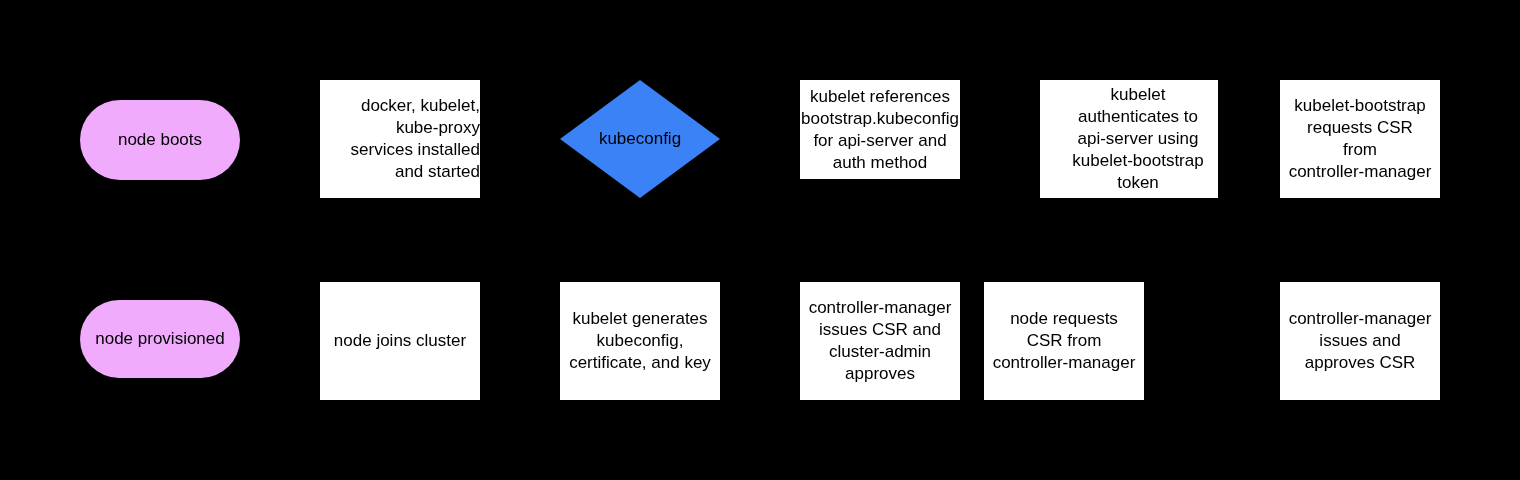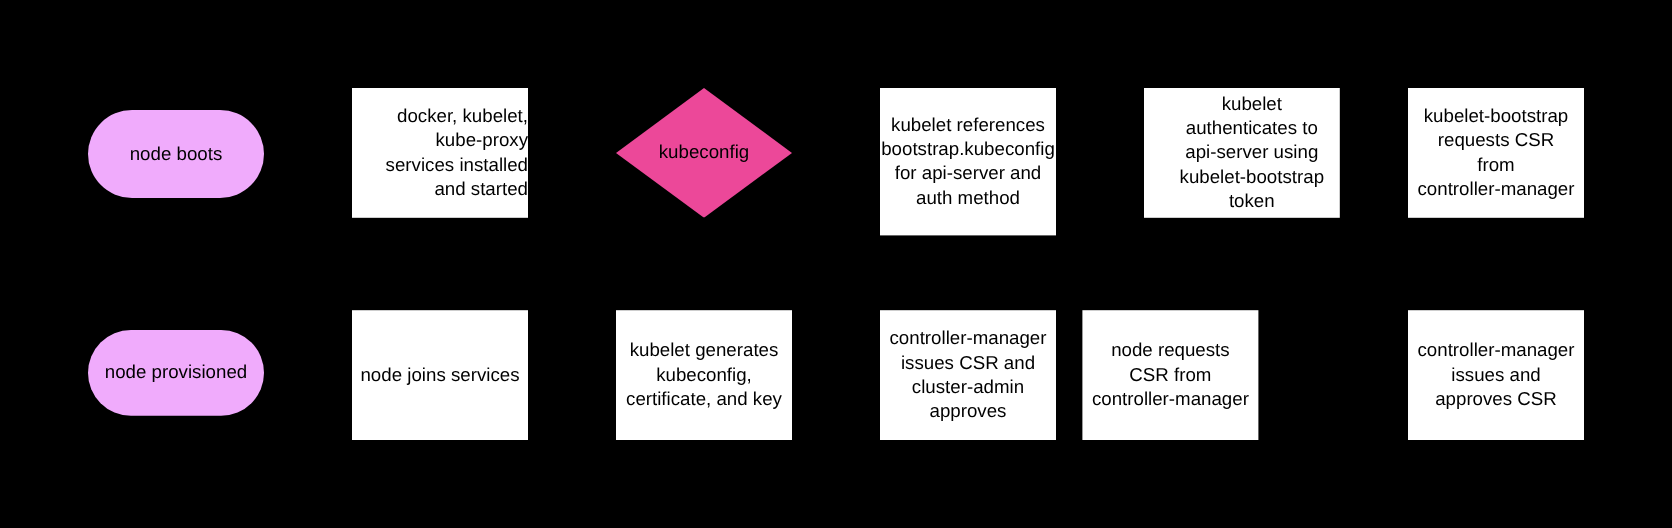--- a/index.html
+++ b/index.html
@@ -25,29 +25,29 @@
     font-size: 17px;
     line-height: 22px;
   }
   .node .label {
     white-space: pre-line;
     width: 100%;
   }
   .process    { background: #ffffff; }
   .terminator { background: #f0abfc; border-radius: 40px; }
   .decision   {
-    background: #ec4899;
+    background: #3b82f6;
     clip-path: polygon(50% 0%, 100% 50%, 50% 100%, 0% 50%);
   }
 
   
   .pos-node-boots            { left: 80px;   top: 100px; width: 160px; height: 80px;  }
   .pos-services-installed    { left: 320px;  top: 80px;  width: 160px; height: 118px; text-align: right; }
   .pos-kubeconfig-decision   { left: 560px;  top: 80px;  width: 160px; height: 118px; }
-  .pos-kubelet-references    { left: 800px;  top: 80px;  width: 160px; height: 134px; }
+  .pos-kubelet-references    { left: 800px;  top: 80px;  width: 160px; height: 99px; }
   .pos-kubelet-authenticates { left: 1040px; top: 80px;  width: 160px; height: 118px; padding-left: 18px; }
   .pos-bootstrap-requests    { left: 1280px; top: 80px;  width: 160px; height: 118px; }
 
   
   .pos-node-provisioned      { left: 80px;   top: 300px; width: 160px; height: 78px;  }
   .pos-node-joins            { left: 320px;  top: 282px; width: 160px; height: 118px; }
   .pos-kubelet-generates     { left: 560px;  top: 282px; width: 160px; height: 118px; align-items: center; }
   .pos-cm-issues-admin       { left: 800px;  top: 282px; width: 160px; height: 118px; }
   .pos-node-requests-csr     { left: 984px; top: 282px; width: 160px; height: 118px; }
   .pos-cm-issues-approves    { left: 1280px; top: 282px; width: 160px; height: 118px; }
@@ -92,21 +92,21 @@
 requests CSR
 from
 controller-manager</span>
   </div>
 
   <div class="node terminator pos-node-provisioned">
     <span class="label">node provisioned</span>
   </div>
 
   <div class="node process pos-node-joins">
-    <span class="label">node joins services</span>
+    <span class="label">node joins cluster</span>
   </div>
 
   <div class="node process pos-kubelet-generates">
     <span class="label">kubelet generates
 kubeconfig,
 certificate, and key</span>
   </div>
 
   <div class="node process pos-cm-issues-admin">
     <span class="label">controller-manager

